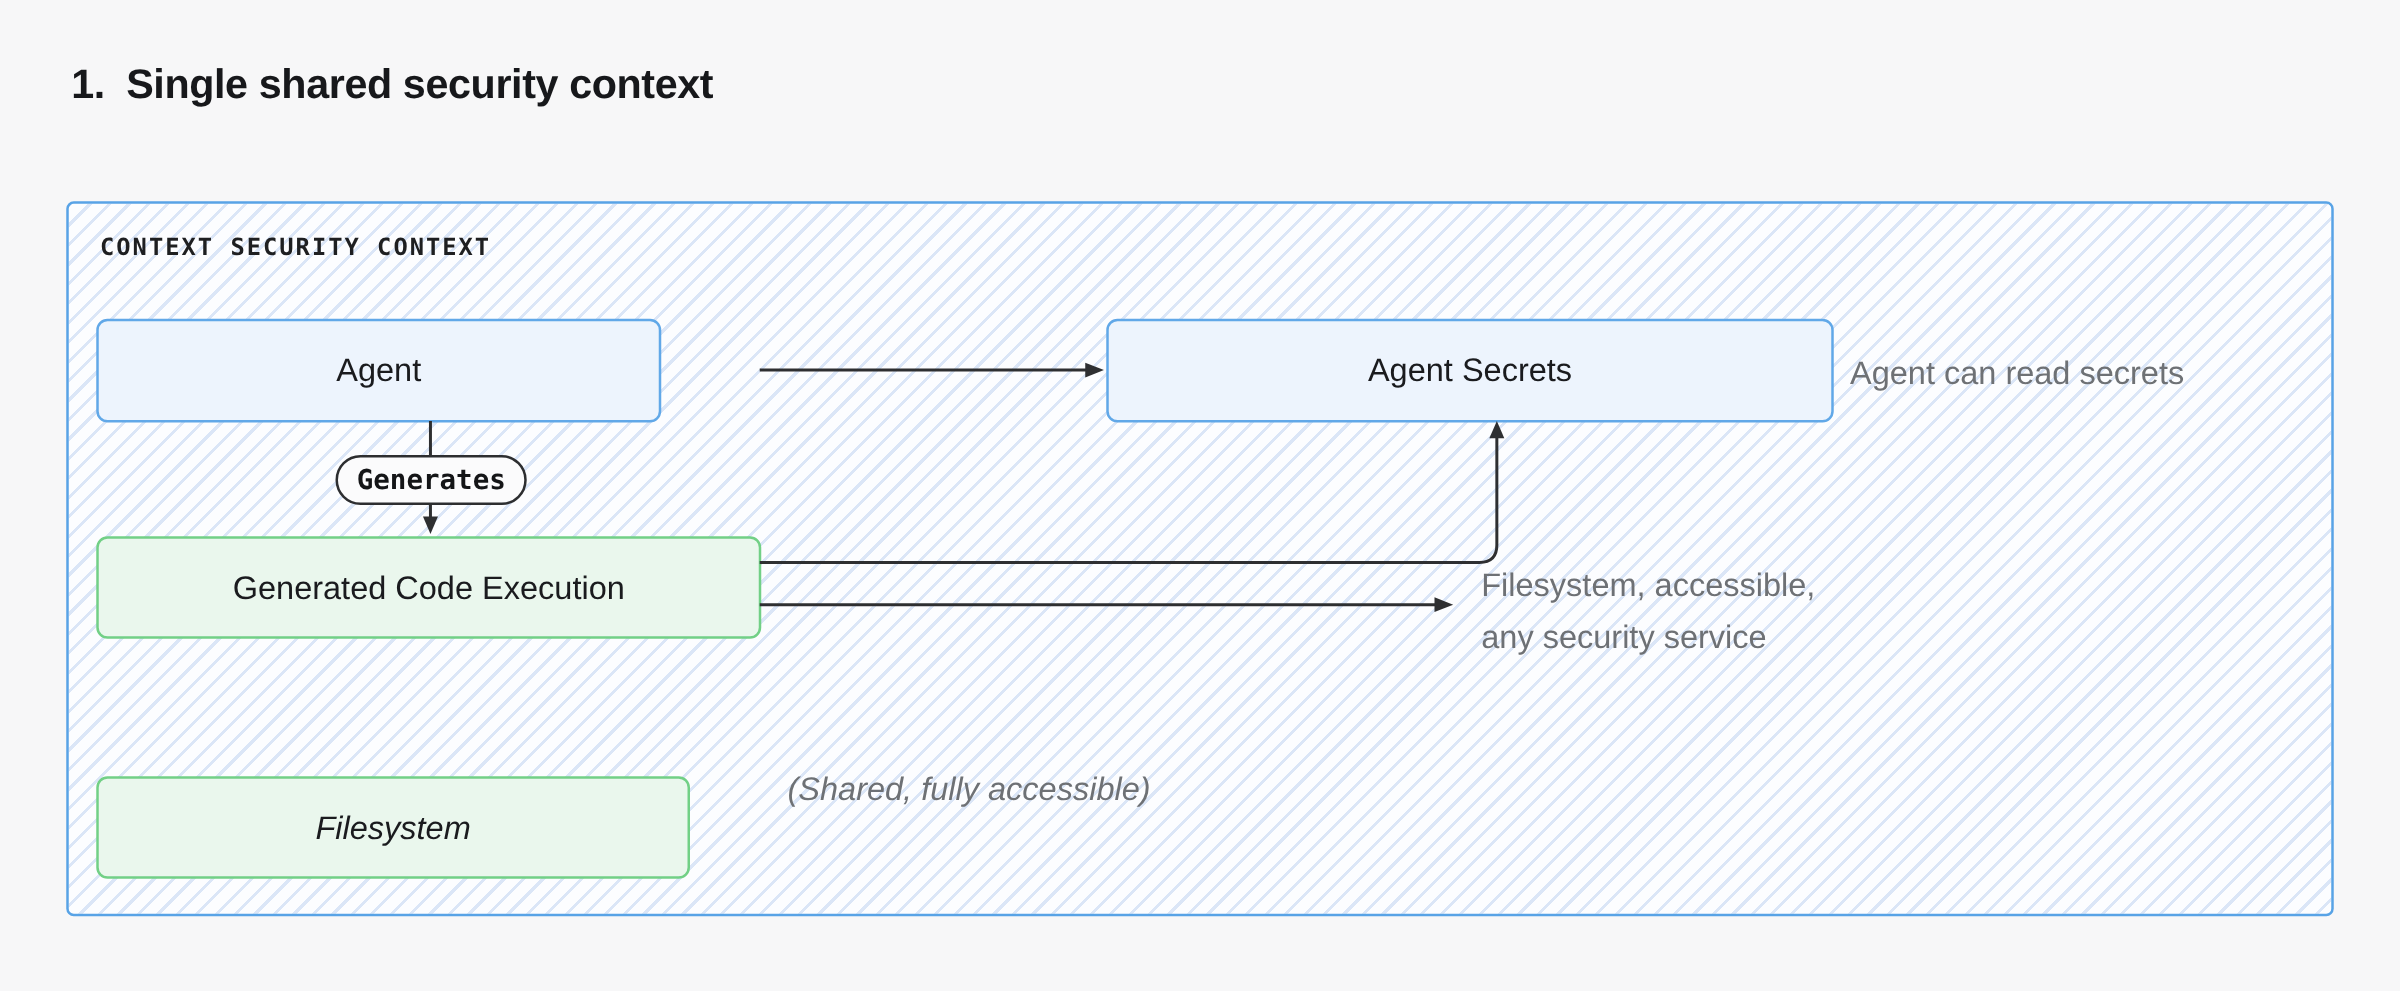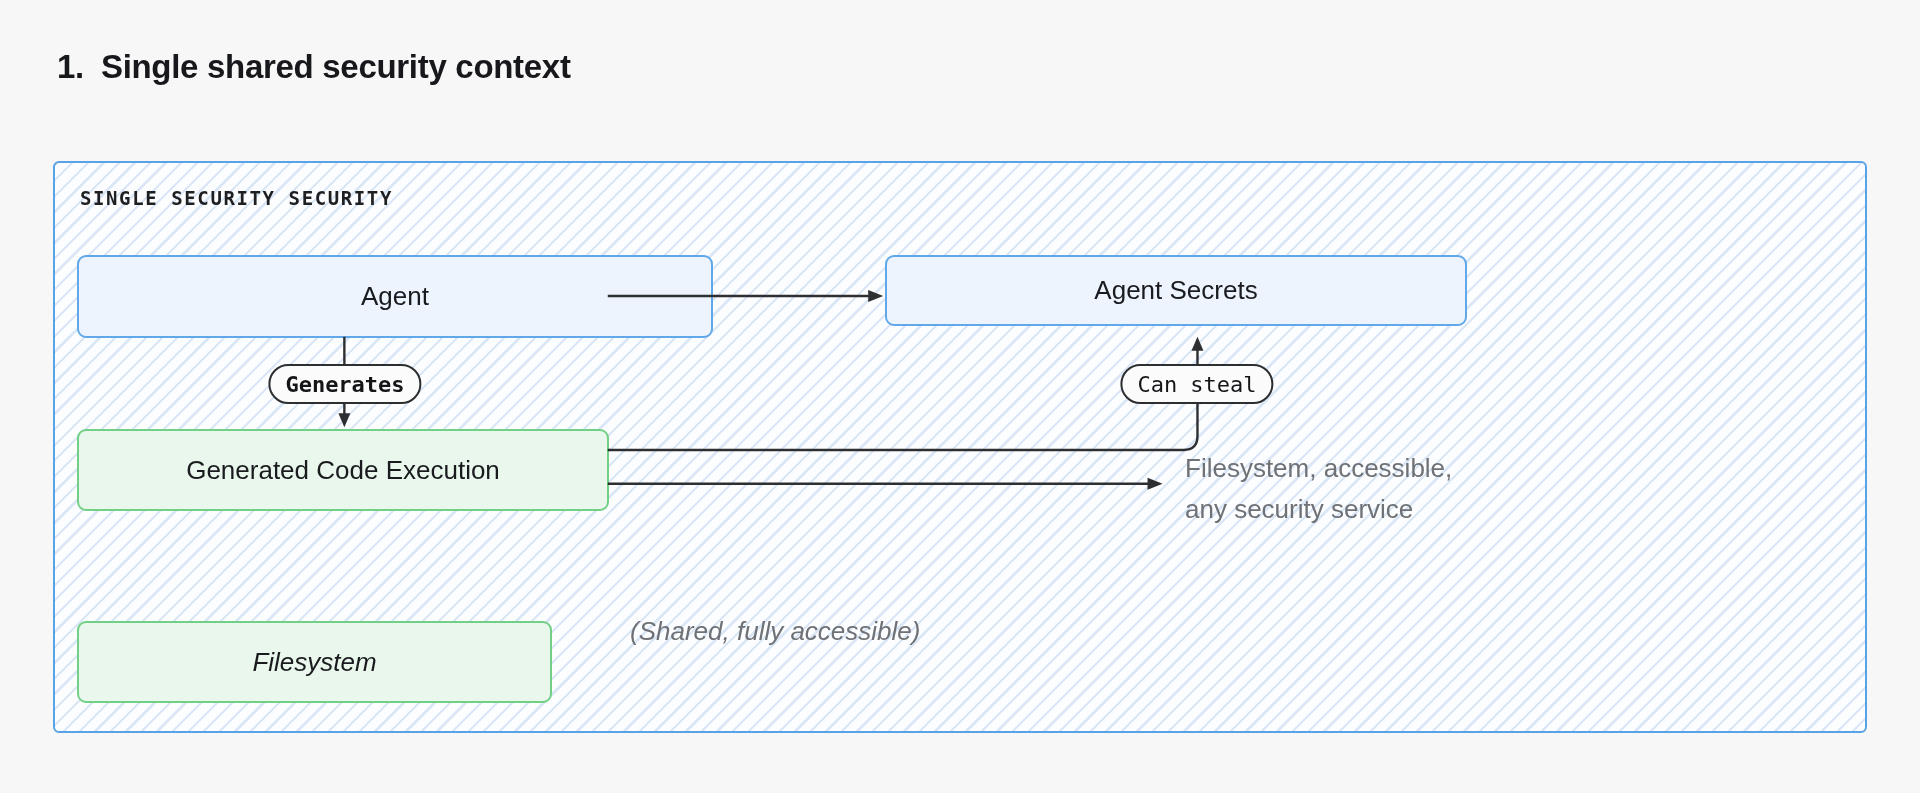--- a/index.html
+++ b/index.html
@@ -33,22 +33,22 @@
     color: #1e1f21;
   }
   .node {
     position: absolute;
     display: flex; align-items: center; justify-content: center;
     border-radius: 9px;
     font-size: 26px; font-weight: 500; color: #1a1b1e;
   }
   .node.blue  { background: #edf4fd; border: 2px solid #61a8e8; }
   .node.green { background: #eaf7ed; border: 2px solid #72d086; }
-  #node-agent        { left: 22px;  top: 92px;  width: 636px; height: 83px; }
-  #node-secrets      { left: 830px; top: 92px;  width: 582px; height: 71px; }
+  #node-agent        { left: 22px;  top: 92px;  width: 452px; height: 83px; }
+  #node-secrets      { left: 830px; top: 92px;  width: 582px; height: 83px; }
   #node-gce          { left: 22px;  top: 266px; width: 532px; height: 82px; align-items: center; }
   #node-fs           { left: 22px;  top: 458px; width: 475px; height: 82px; font-style: italic; }
 
   .edge-pill {
     position: absolute;
     transform: translateX(-50%);
     display: flex; align-items: center;
     height: 40px; padding: 0 15px;
     background: #fbfbfc;
     border: 2px solid #2d2e30;
@@ -77,21 +77,21 @@
 </head>
 <body>
 
 <div class="page-title">
   <span class="num">1.</span>
   <span>Single shared security context</span>
 </div>
 
 <div class="context-box">
 
-  <div class="context-label">SINGLE SECURITY SECURITY</div>
+  <div class="context-label">CONTEXT SECURITY CONTEXT</div>
 
   <svg class="arrows" viewBox="0 0 1814 572" preserveAspectRatio="none">
 
     <path d="M 554 134 H 817"></path>
     <polygon points="830,134 815,128 815,140"></polygon>
 
     <path d="M 290 175 V 253"></path>
     <polygon points="290,266 284,252 296,252"></polygon>
 
     <path d="M 554 289 H 1131 Q 1145 289 1145 275 V 188"></path>
@@ -114,24 +114,22 @@
   </div>
 
   <div class="node green" id="node-fs">
     <span>Filesystem</span>
   </div>
 
   <div class="edge-pill" id="pill-generates">
     <span>Generates</span>
   </div>
 
-  <div class="edge-pill" id="pill-cansteal">
-    <span>Can steal</span>
-  </div>
 
+  <div class="annotation" id="note-read">Agent can read secrets</div>
 
   <div class="annotation" id="note-reach">
     <div>Filesystem, accessible,</div>
     <div>any security service</div>
   </div>
 
   <div class="annotation" id="note-shared">(Shared, fully accessible)</div>
 
 </div>
 

